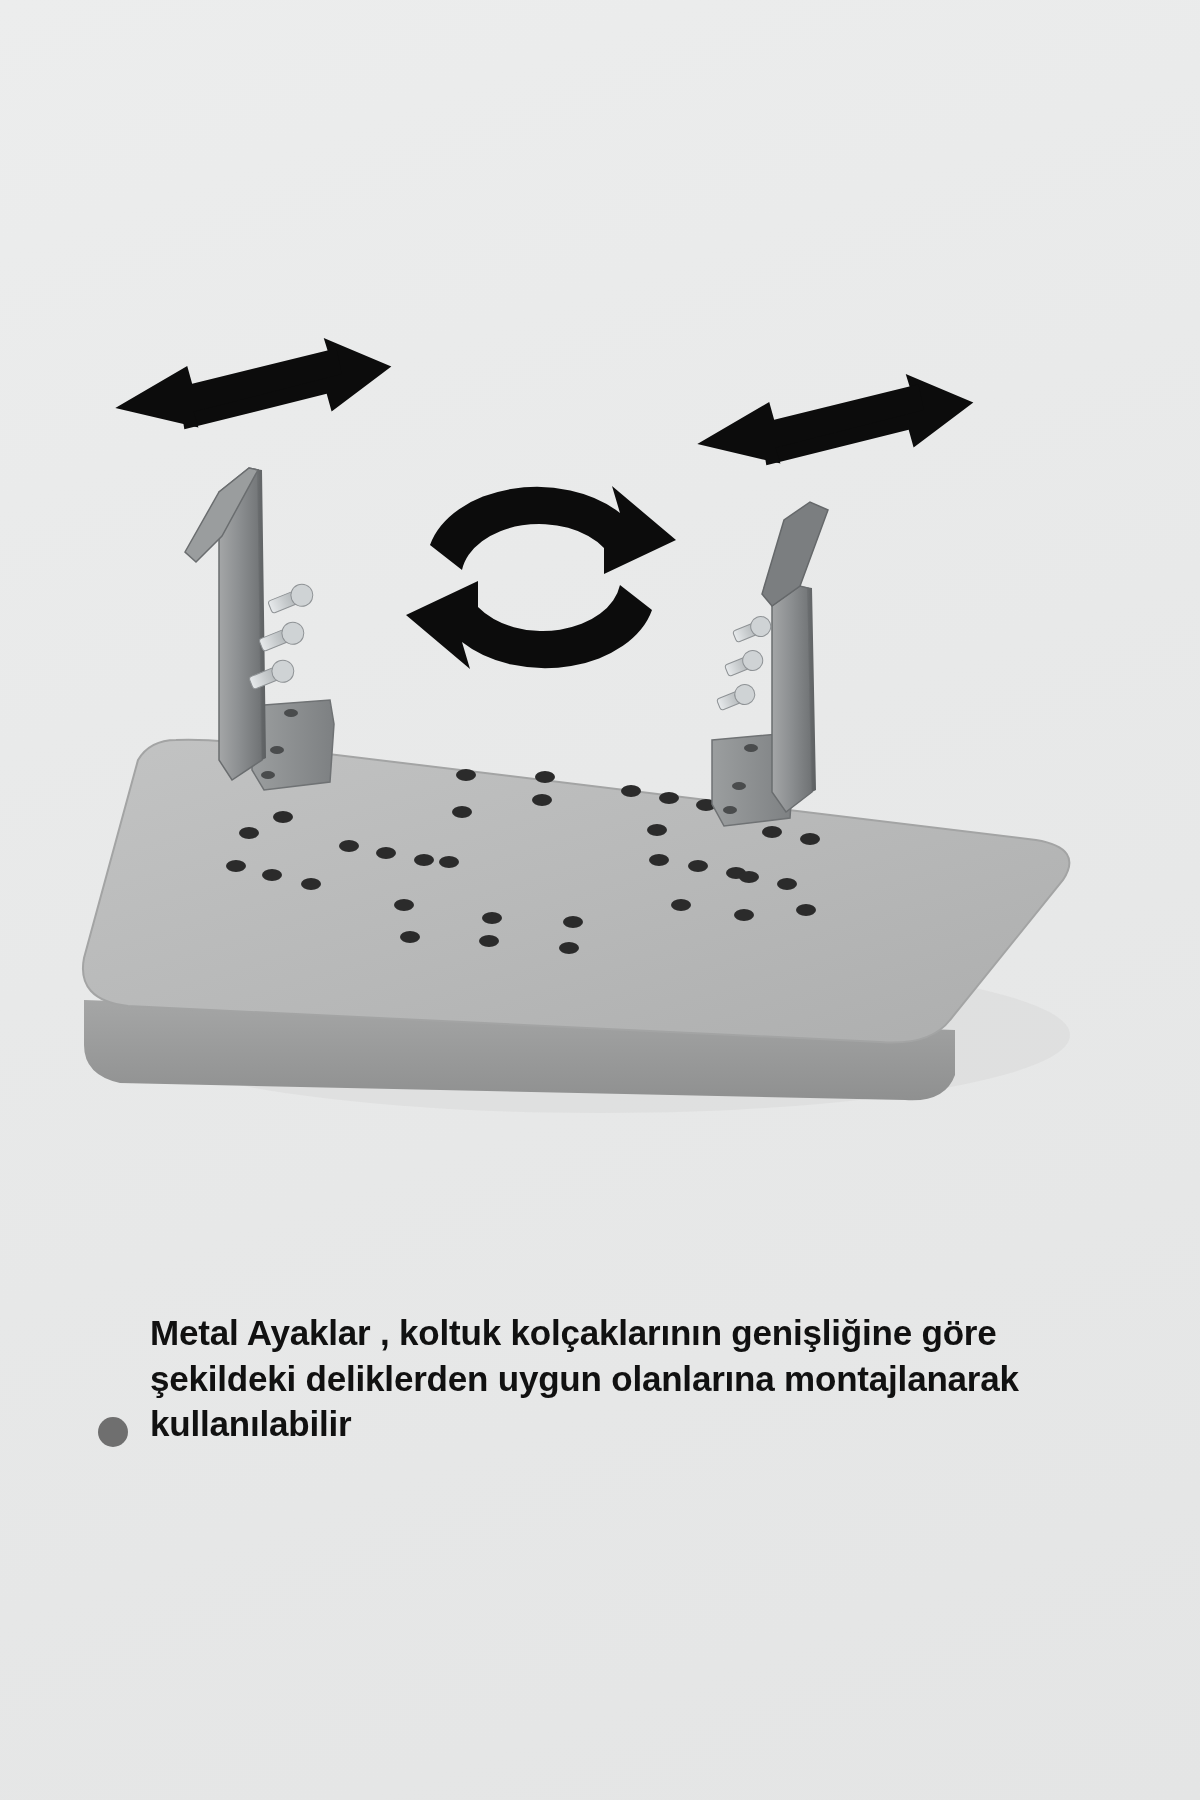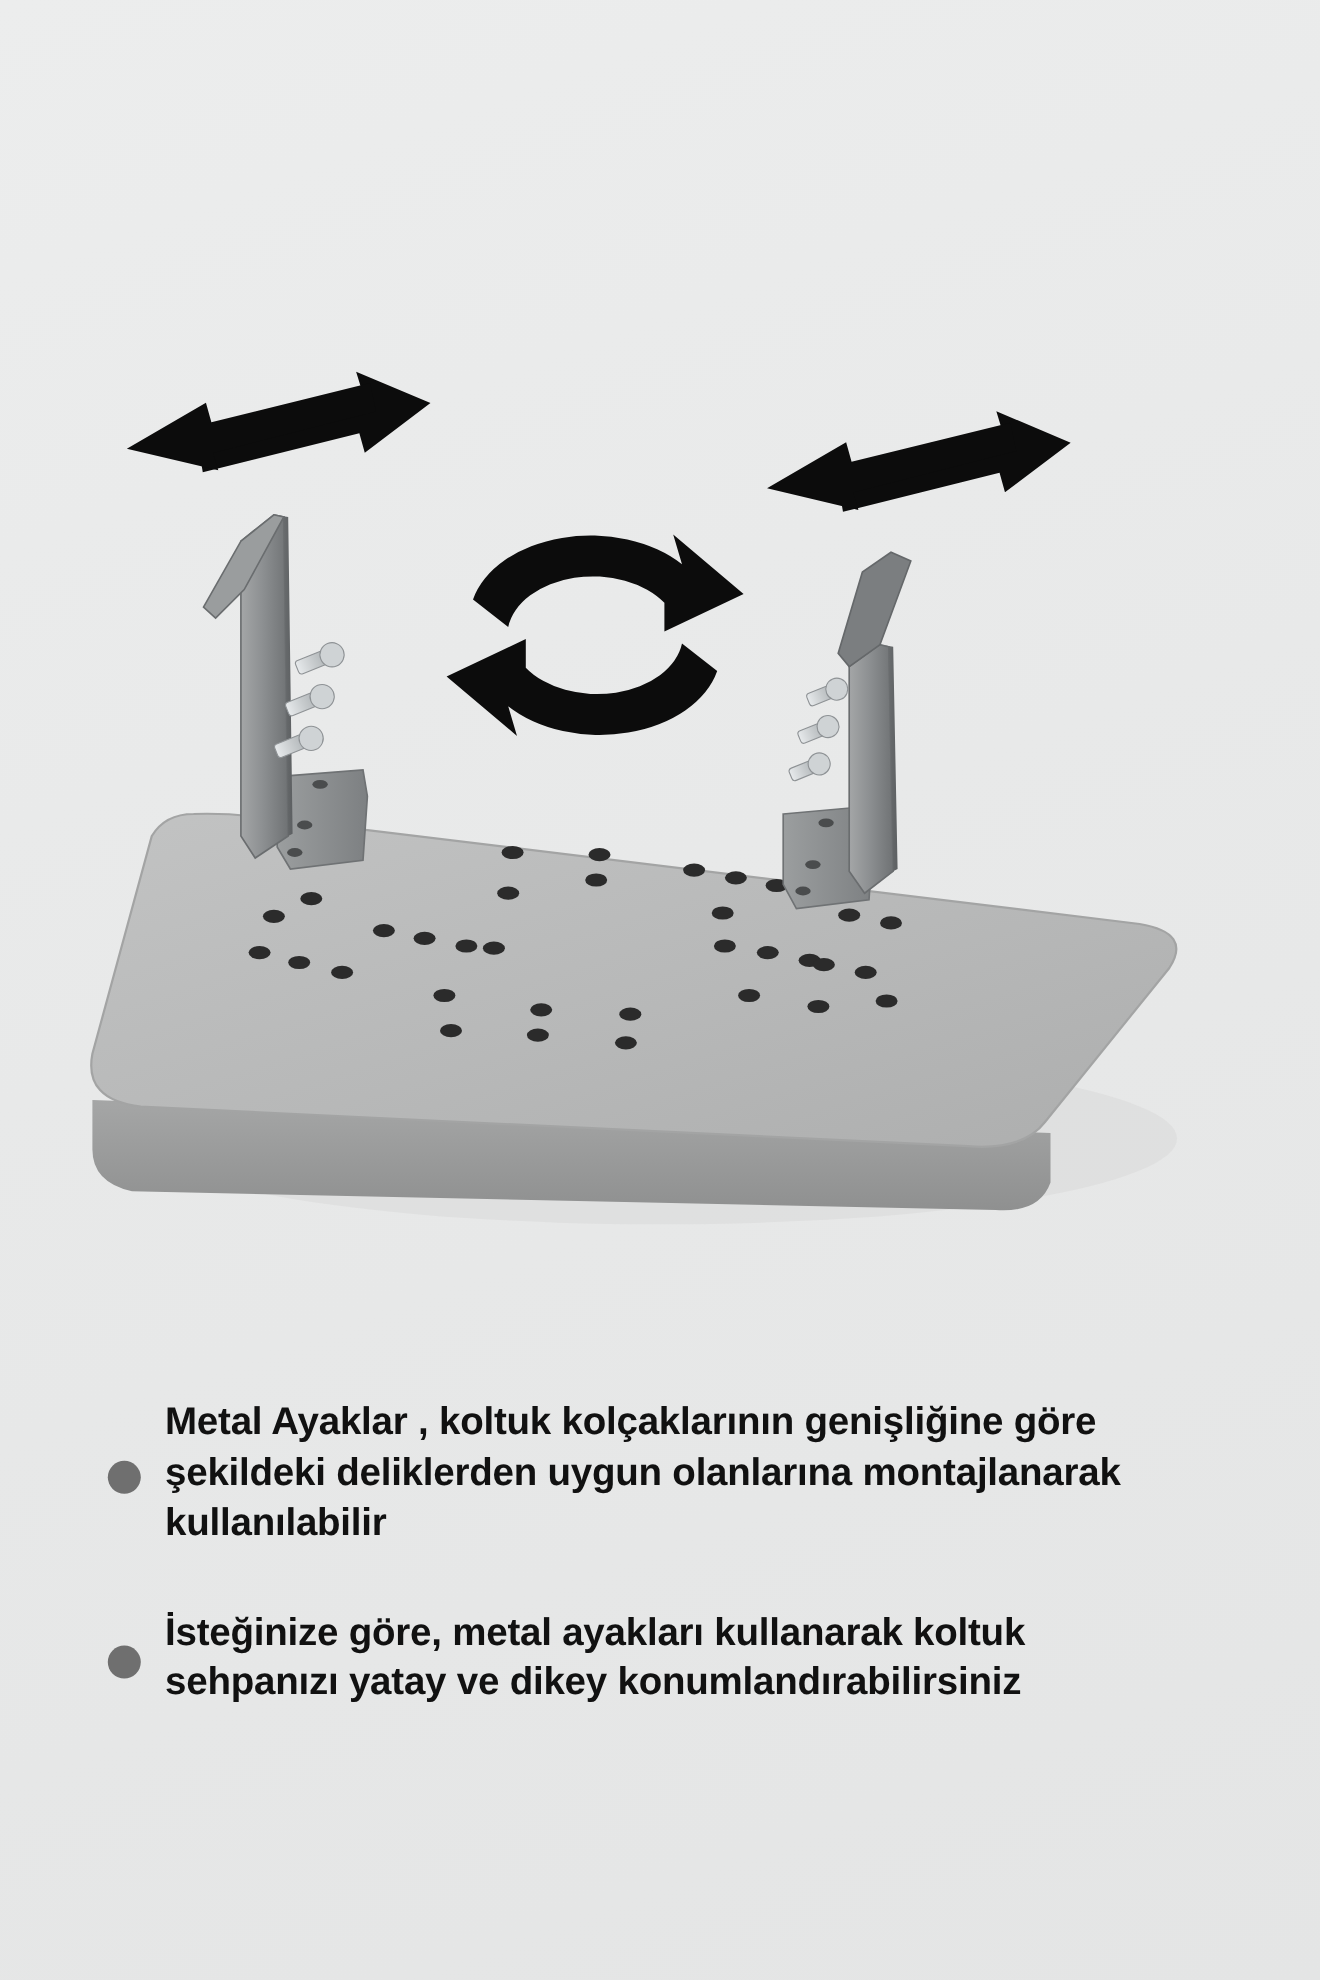--- a/index.html
+++ b/index.html
@@ -41,22 +41,23 @@
   
   .bullets {
     position: absolute;
     left: 98px;
     top: 1270px;
     width: 1020px;
   }
 
   .bullet-item {
     display: flex;
-    align-items: center;
+    align-items: flex-end;
     margin-bottom: 54px;
+    margin-top: 40px;
   }
 
   .bullet-dot {
     width: 30px;
     height: 30px;
     border-radius: 50%;
     background: #6f6f6f;
     flex: 0 0 auto;
     margin-top: 10px;
     margin-right: 22px;
@@ -259,19 +260,15 @@
     </svg>
   </div>
 
   <div class="bullets">
 
     <div class="bullet-item">
       <span class="bullet-dot"></span>
       <div class="bullet-text">Metal Ayaklar , koltuk kolçaklarının genişliğine göre şekildeki deliklerden uygun olanlarına montajlanarak kullanılabilir</div>
     </div>
 
-    <div class="bullet-item">
-      <span class="bullet-dot"></span>
-      <div class="bullet-text">İsteğinize göre, metal ayakları kullanarak koltuk sehpanızı yatay ve dikey konumlandırabilirsiniz</div>
-    </div>
 
   </div>
 </div>
 
 </body></html>

